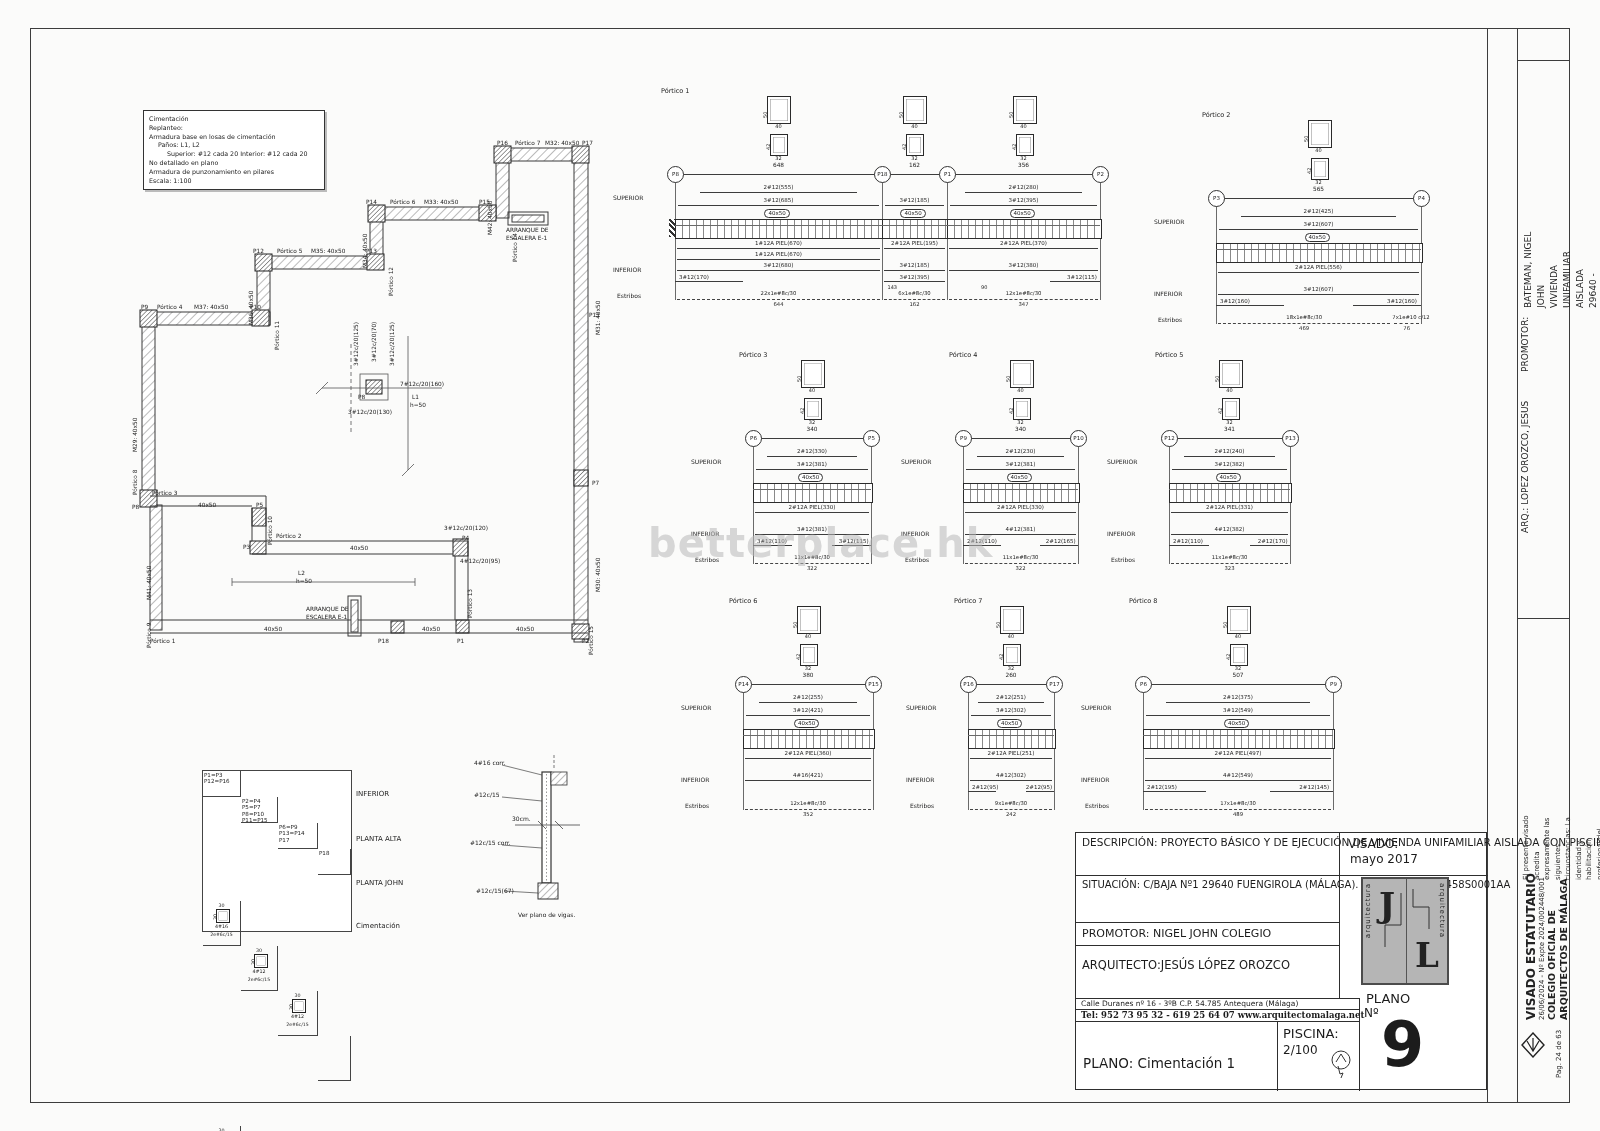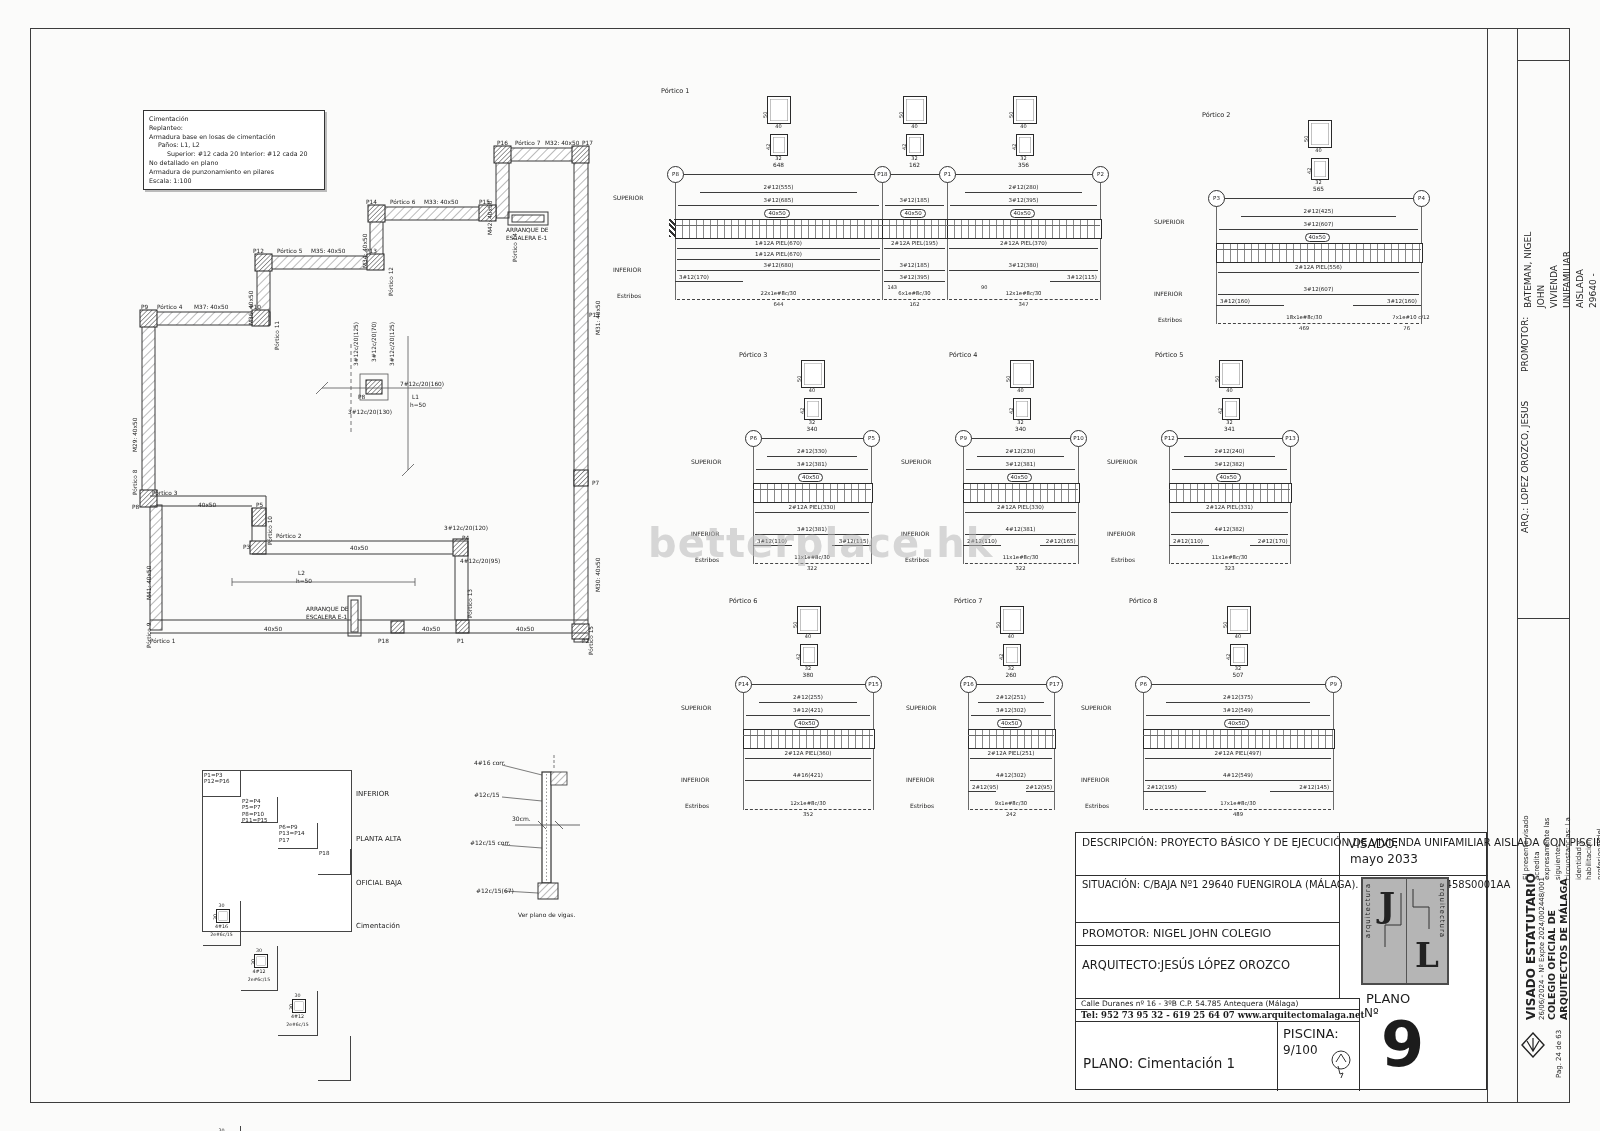--- a/index.html
+++ b/index.html
@@ -558,21 +558,21 @@
         <div class="lbl ctr" style="left: 0px; top: 30px; width: 100%; font-size: 4.6px;">2e#6c/15</div>
       </div>
       <div class="abs gridcell" style="left: 115px; top: 26px; width: 33px; height: 45px;"></div>
       <div class="abs gridcell" style="left: 0px; top: 71px; width: 38px; height: 45px;">
         <div class="lbl ctr" style="left: 0px; top: 1px; width: 100%; position: absolute; font-size: 4.8px;">30</div>
       </div>
     </div>
   <div class="abs" id="schedule-levels" style="left:0;top:0">
       <div class="lbl lbl7" style="left: 356px; top: 790px;">INFERIOR</div>
       <div class="lbl lbl7" style="left: 356px; top: 835px;">PLANTA ALTA</div>
-      <div class="lbl lbl7" style="left: 356px; top: 879px;">OFICIAL BAJA</div>
+      <div class="lbl lbl7" style="left: 356px; top: 879px;">PLANTA JOHN</div>
       <div class="lbl lbl7" style="left: 356px; top: 922px;">Cimentación</div>
     </div>
 
   <div class="abs" style="left:460px;top:745px;width:210px;height:215px">
     <svg width="210" height="215">
       <defs>
         <pattern id="wh" width="5" height="5" patternUnits="userSpaceOnUse" patternTransform="rotate(45)">
           <rect width="5" height="5" fill="#fff"></rect>
             <line x1="0" y1="0" x2="0" y2="5" stroke="#777" stroke-width="1"></line>
         </pattern>
@@ -606,31 +606,31 @@
     <div class="tb-line" style="left:0;top:165px;width:283px;height:1px"></div>
     <div class="tb-line" style="left:0;top:176px;width:283px;height:1px"></div>
     <div class="tb-line" style="left:0;top:188px;width:283px;height:1px"></div>
     <div class="tb-line" style="left:283px;top:165px;width:1px;height:93px"></div>
     <div class="tb-line" style="left:201px;top:188px;width:1px;height:70px"></div>
 
     <div class="tbtxt pre" style="left:6px;top:3px;font-size:10.5px;line-height:13px">DESCRIPCIÓN: PROYECTO BÁSICO Y DE
 EJECUCIÓN DE VIVIENDA UNIFAMILIAR
 AISLADA CON PISCINA</div>
     <div class="tbtxt" style="left:272px;top:4px;font-size:12px">VISADO:</div>
-    <div class="tbtxt" style="left:274px;top:19px;font-size:12px">mayo  2033</div>
+    <div class="tbtxt" style="left:274px;top:19px;font-size:12px">mayo  2017</div>
     <div class="tbtxt pre" style="left:6px;top:45px;font-size:10px;line-height:14.5px">SITUACIÓN:  C/BAJA Nº1
 29640 FUENGIROLA (MÁLAGA).
 R.C.5781311UF5458S0001AA</div>
     <div class="tbtxt" style="left:6px;top:94px;font-size:11px">PROMOTOR: NIGEL JOHN COLEGIO</div>
     <div class="tbtxt" style="left:6px;top:125px;font-size:11.5px">ARQUITECTO:JESÚS LÓPEZ OROZCO</div>
     <div class="tbtxt" style="left:5px;top:166px;font-size:7.5px">Calle Duranes nº 16 - 3ºB        C.P. 54.785        Antequera (Málaga)</div>
     <div class="tbtxt" style="left:5px;top:177px;font-size:8.5px;font-family:'DejaVu Serif',serif;font-weight:bold">Tel: 952 73 95 32 - 619 25 64 07 www.arquitectomalaga.net</div>
     <div class="tbtxt" style="left:7px;top:222px;font-size:13.5px">PLANO:  Cimentación 1</div>
     <div class="tbtxt" style="left:207px;top:193px;font-size:13px">PISCINA:</div>
-    <div class="tbtxt" style="left:207px;top:210px;font-size:12px">9/100</div>
+    <div class="tbtxt" style="left:207px;top:210px;font-size:12px">2/100</div>
     <div class="tbtxt" style="left:288px;top:158px;font-size:13px;background:#fff;padding:0 2px">PLANO</div>
     <div class="tbtxt" style="left:288px;top:173px;font-size:12px">Nº</div>
     <div class="tbtxt" style="left:305px;top:175px;font-size:62px;font-weight:bold;letter-spacing:-2px">9</div>
 
     <svg class="abs" style="left:252px;top:215px" width="26" height="32" viewBox="0 0 26 32">
       <circle cx="13" cy="12" r="9" fill="none" stroke="#333" stroke-width="1"></circle>
       <path d="M8 14 L13 6 L18 14 M10 18 L12 26 L15 25 L13 30" fill="none" stroke="#333" stroke-width="1"></path>
     </svg>
 
     <div class="abs" style="left:285px;top:44px;width:88px;height:108px;background:#b5b5b5;border:2px solid #4c4c4c;box-sizing:border-box">

